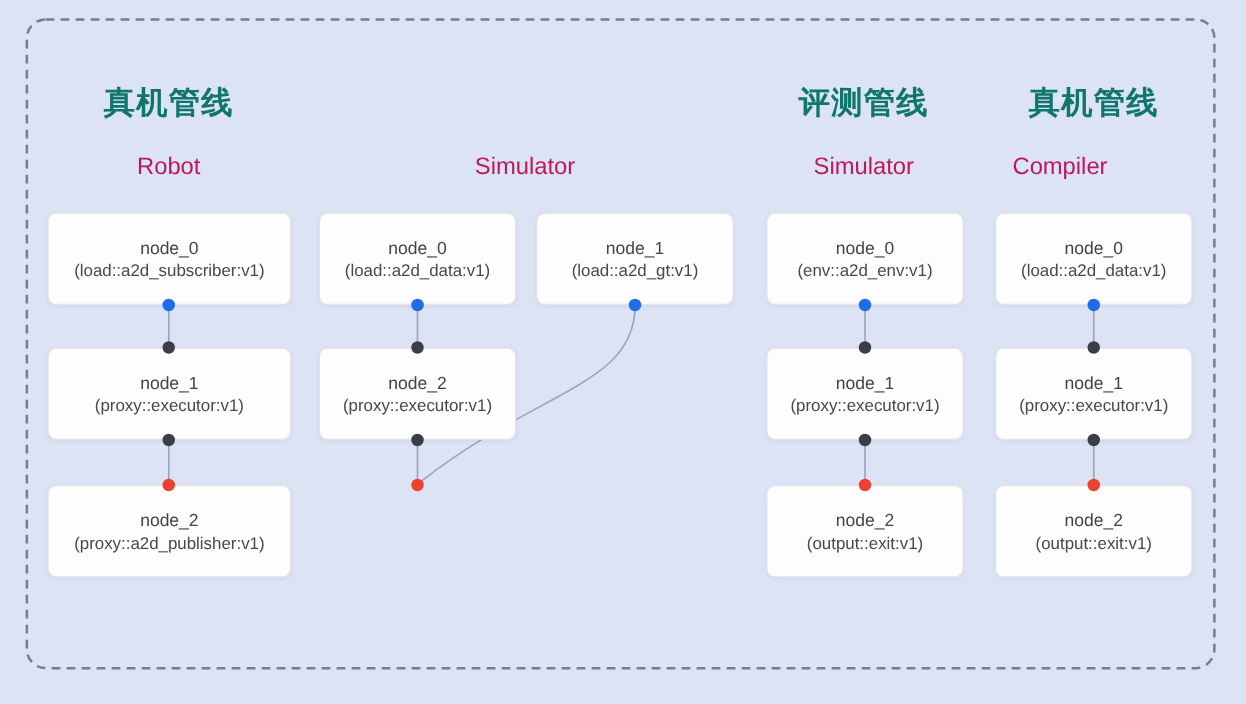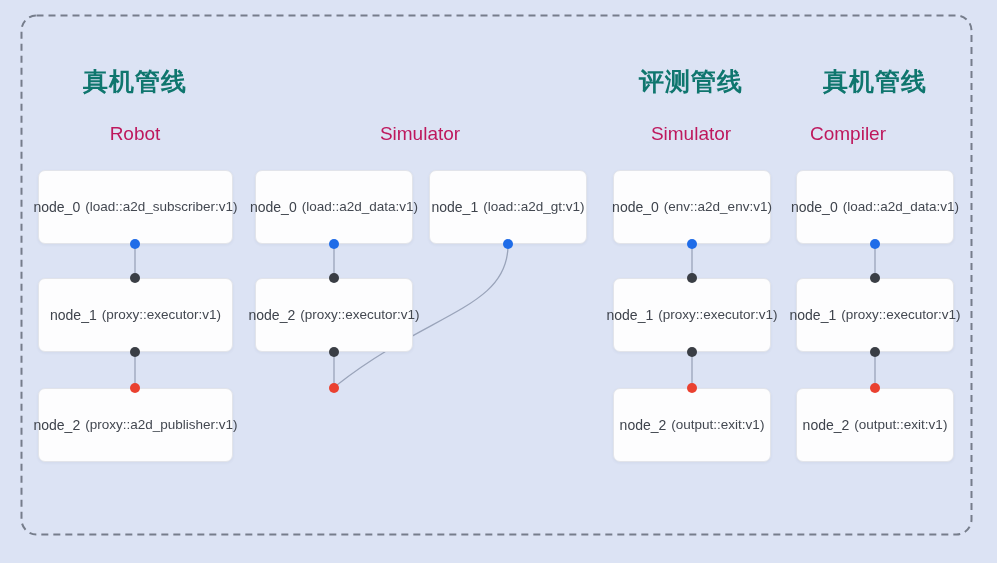--- a/index.html
+++ b/index.html
@@ -13,21 +13,21 @@
     position:absolute; width:220px; text-align:center;
     font-size:25px; font-weight:700; color:#0f766e; letter-spacing:1px;
   }
   .hdr-en {
     position:absolute; width:220px; text-align:center;
     font-size:19px; font-weight:400; color:#be185d;
   }
   .node {
     position:absolute; height:74px; box-sizing:border-box;
     background:#fdfdfe; border:1px solid #e2e4ea; border-radius:7px;
-    display:flex; flex-direction:row; align-items:center; justify-content:center;
+    display:flex; flex-direction:column; align-items:center; justify-content:center;
     gap:5px; box-shadow:0 1px 3px rgba(70,80,110,0.07);
   }
   .node .nm { font-size:14px; color:#3e434c; line-height:1; }
   .node .tp { font-size:13.5px; color:#434851; line-height:1; }
   .dot {
     position:absolute; width:10px; height:10px; border-radius:50%;
   }
   .dot.in  { background:#1f6ce8; }
   .dot.mid { background:#3a3e45; }
   .dot.out { background:#ea4130; }

